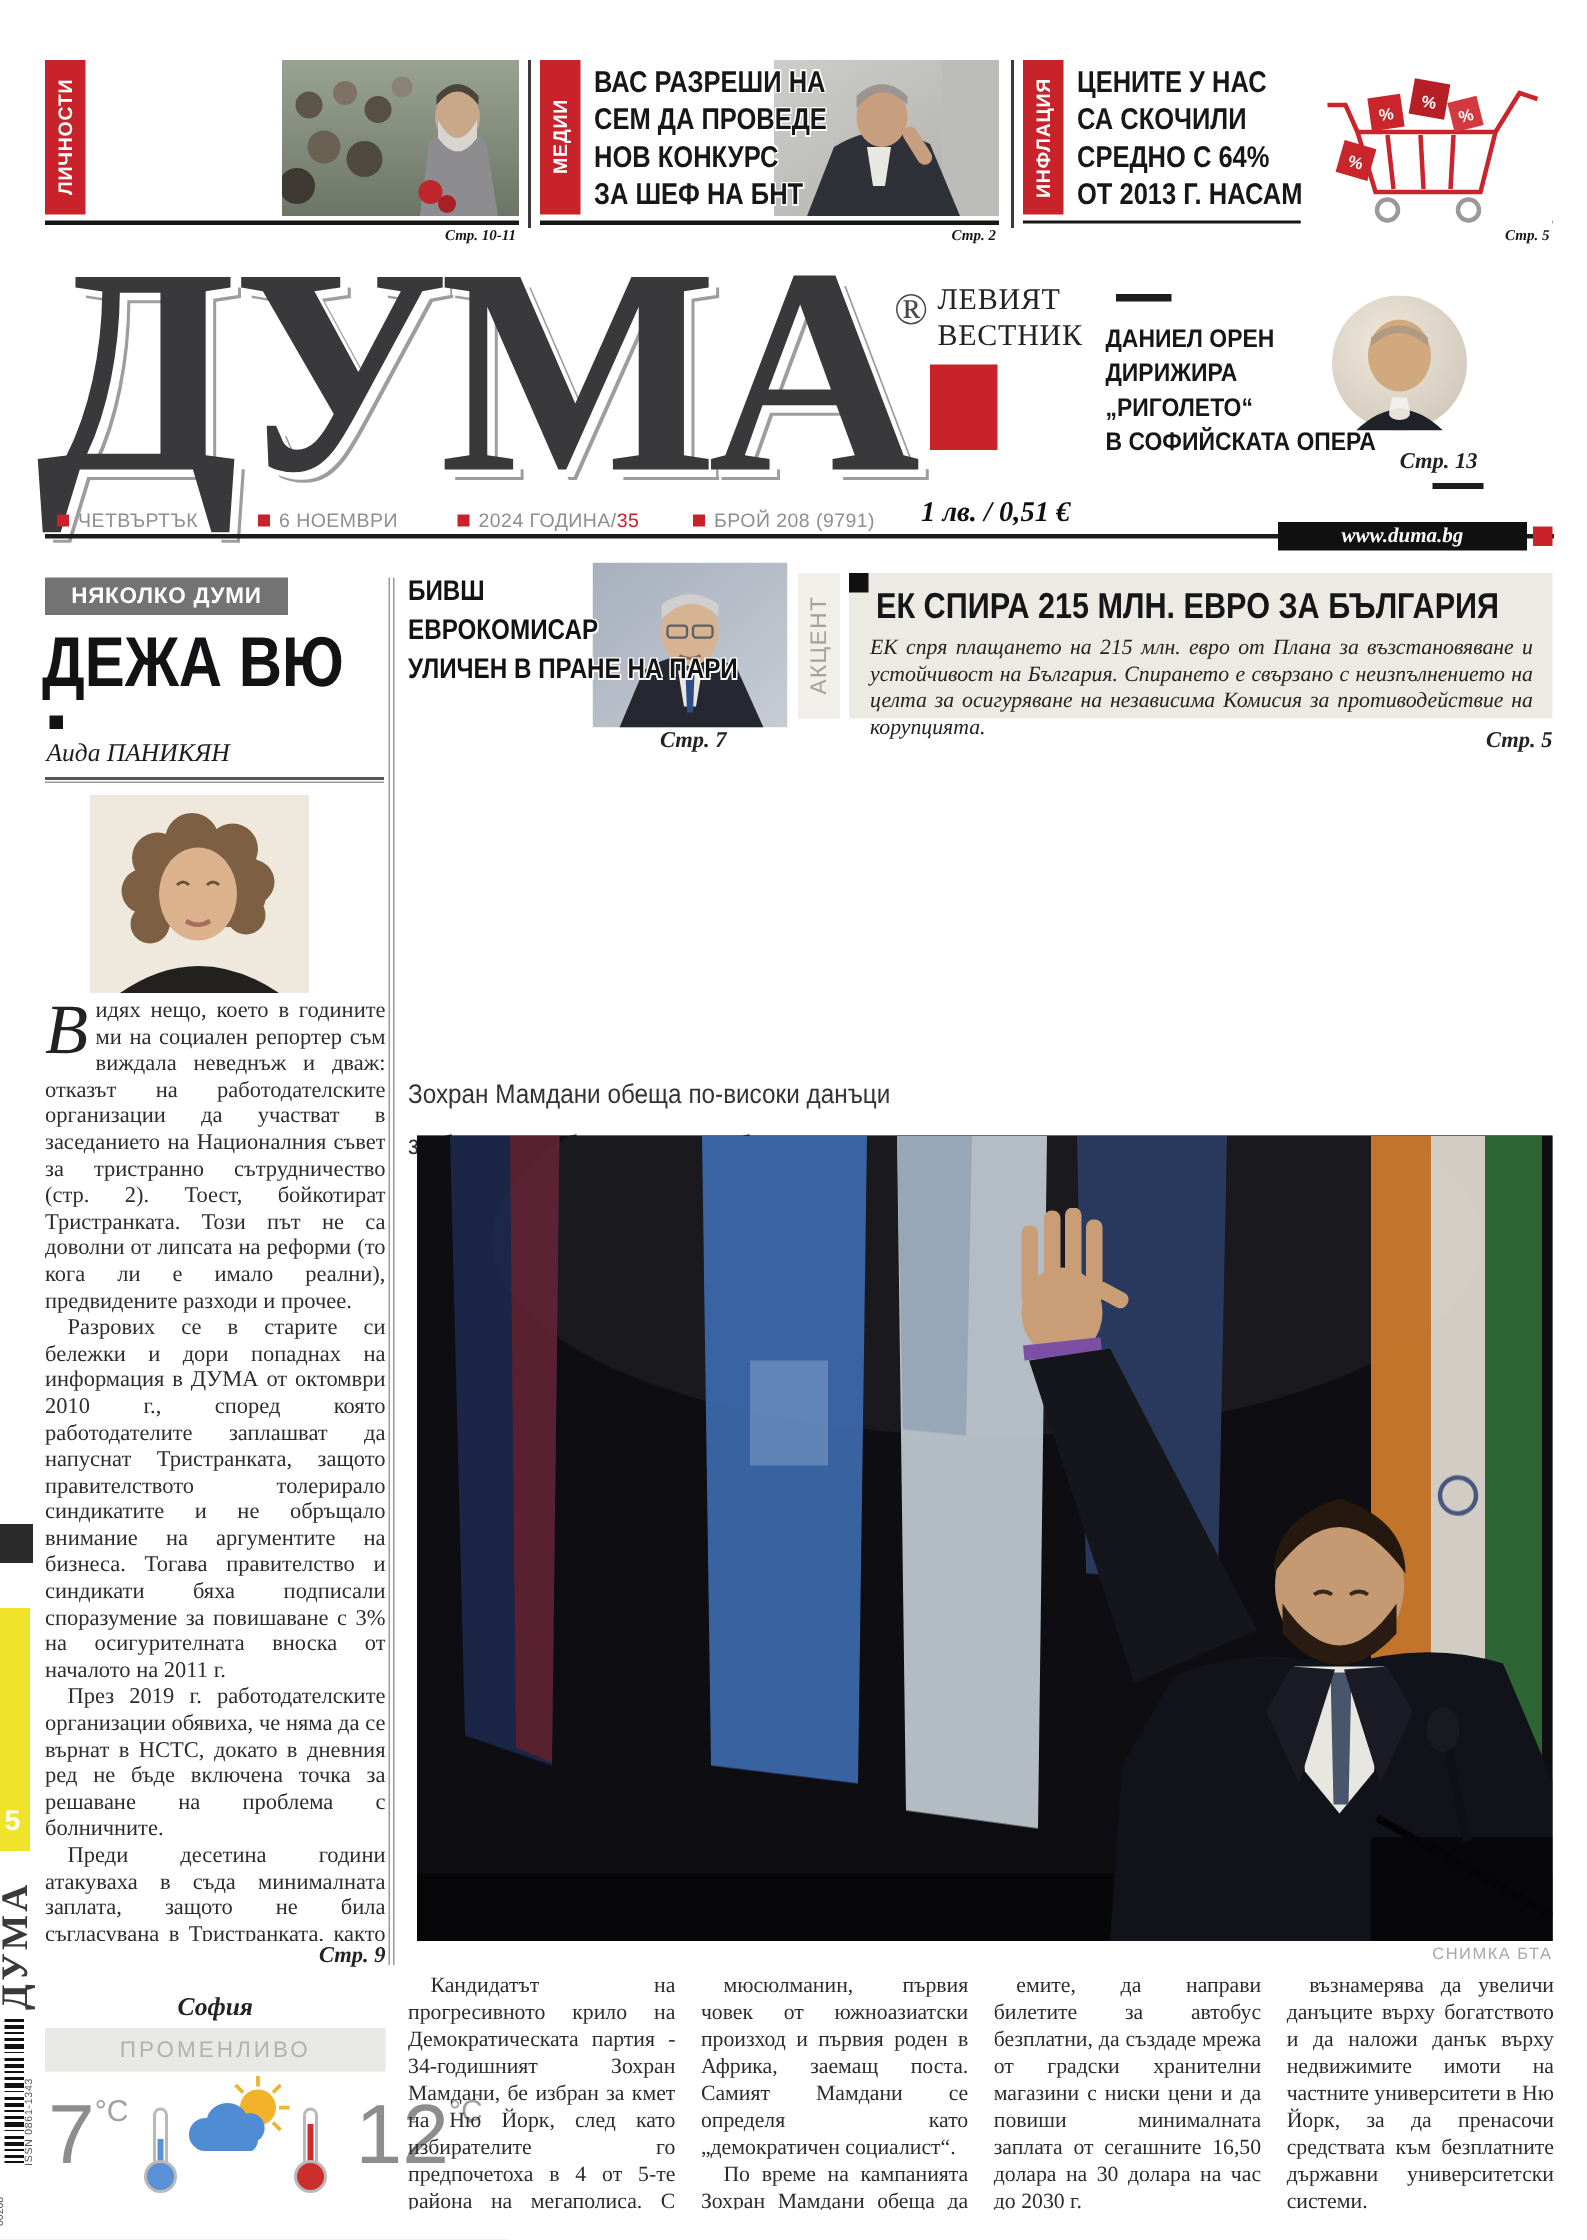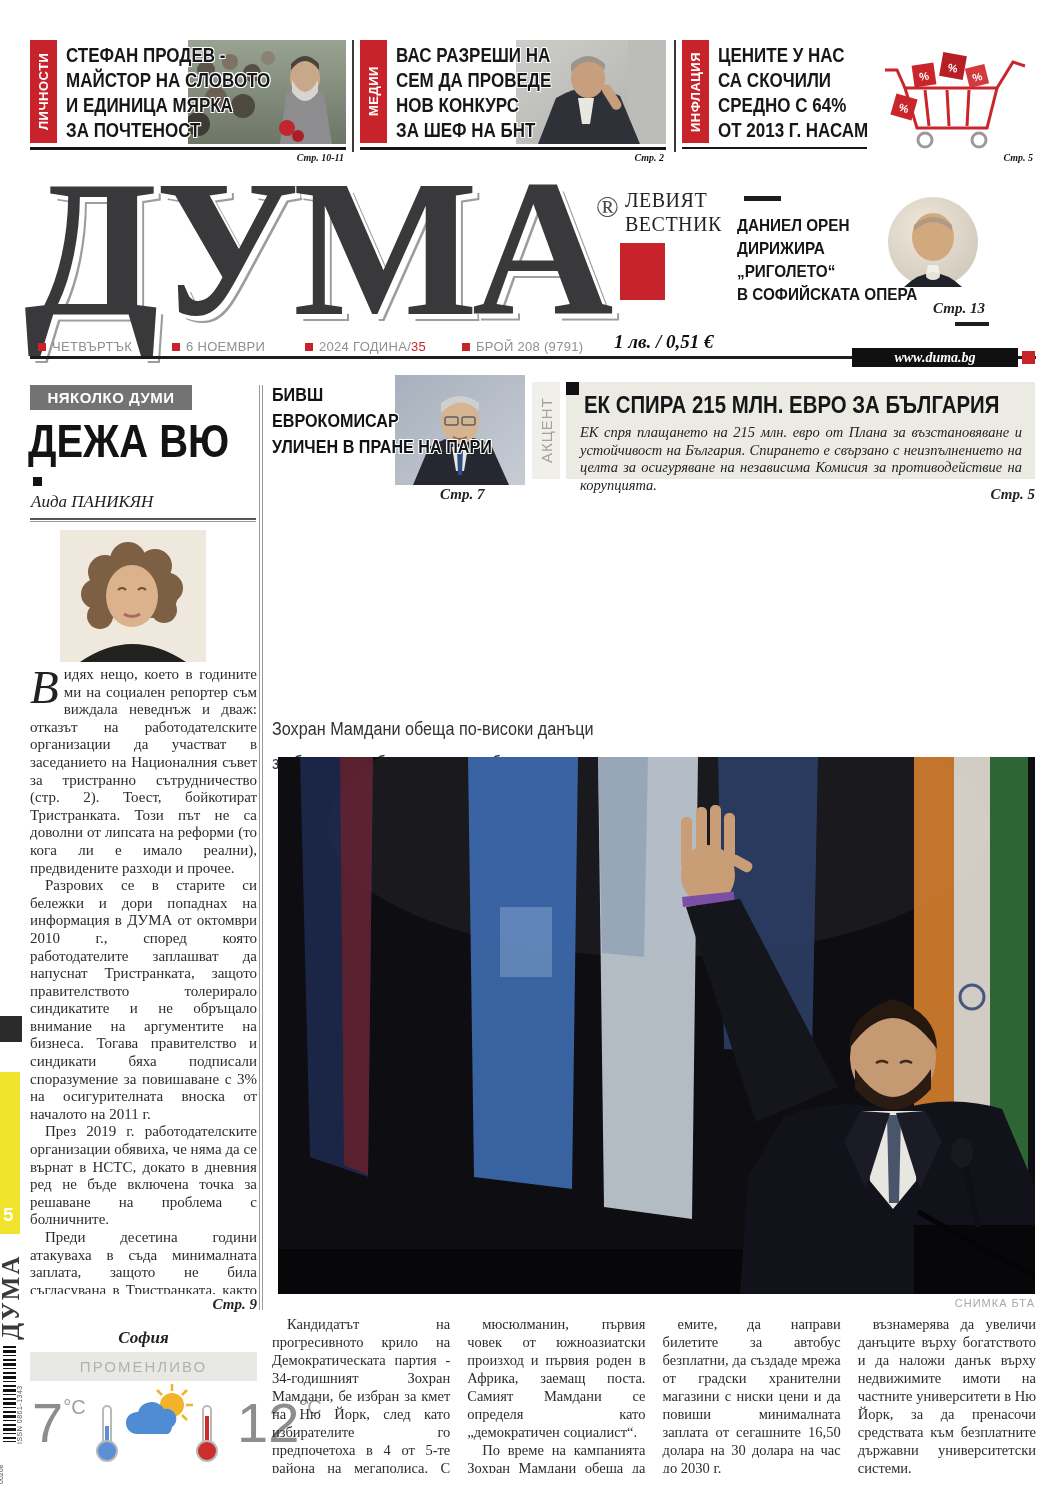--- a/index.html
+++ b/index.html
@@ -123,26 +123,20 @@
       <circle cx="55" cy="66" r="12" fill="#4e4a40"></circle>
         <circle cx="10" cy="84" r="12" fill="#3e3a33"></circle>
       <circle cx="80" cy="18" r="7" fill="#8a8274"></circle>
       <path d="M92,104 L98,54 Q116,40 136,54 L144,104 Z" fill="#8d8d90"></path>
       <ellipse cx="117" cy="38" rx="15" ry="18" fill="#c9a88a"></ellipse>
       <path d="M103,30 Q117,12 131,30 L131,24 Q117,8 103,24 Z" fill="#4a443c"></path>
       <path d="M104,40 Q117,64 130,40 L130,52 Q117,70 104,52 Z" fill="#d8d5cf"></path>
       <circle cx="99" cy="88" r="8" fill="#c0272d"></circle>
         <circle cx="110" cy="96" r="6" fill="#a82025"></circle>
     </svg>
-    <div class="hl">
-      <div><span class="cond">СТЕФАН ПРОДЕВ -</span></div>
-      <div><span class="cond">МАЙСТОР НА СЛОВОТО</span></div>
-      <div><span class="cond">И ЕДИНИЦА МЯРКА</span></div>
-      <div><span class="cond">ЗА ПОЧТЕНОСТ</span></div>
-    </div>
     <div class="rule"></div>
     <div class="pref">Стр. 10-11</div>
   </div>
 
   <div class="tdivider" style="left:352px;"></div>
 
   <div class="teaser" style="left:360px;width:306px;">
     <div class="tag">МЕДИИ</div>
     <svg class="tphoto" style="left:156px;" width="150" height="104" viewBox="0 0 150 104">
       <defs>

